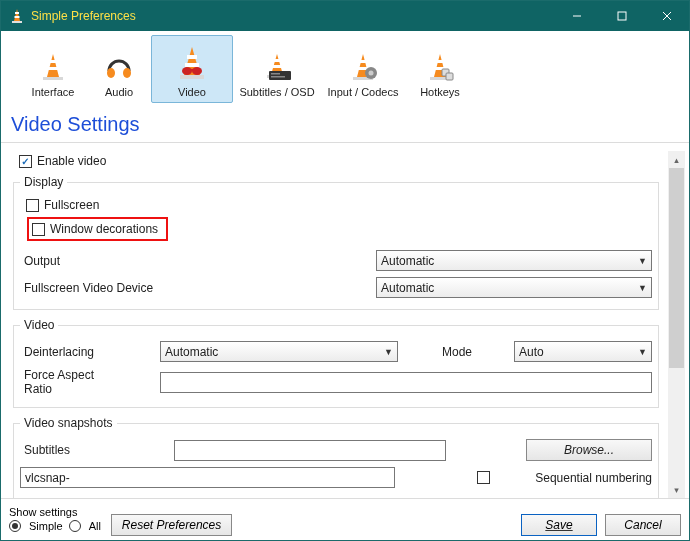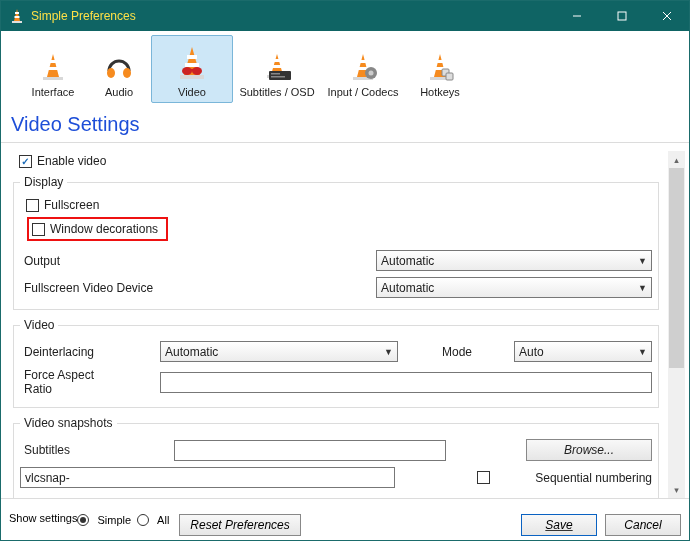--- a/index.html
+++ b/index.html
@@ -53,21 +53,21 @@
 .snapf .formrow .lbl { width: 118px; }
 
 .combo, .txt { height: 21px; border: 1px solid #777; background: linear-gradient(#fff,#ececec); font-size: 12px; display: flex; align-items: center; padding: 0 4px; position: relative; }
 .txt { background: #fff; }
 .combo .caret { position: absolute; right: 4px; top: 50%; transform: translateY(-50%); font-size: 9px; color: #333; }
 .btn { height: 22px; border: 1px solid #888; background: linear-gradient(#f8f8f8,#e6e6e6); font-size: 12px; display: inline-flex; align-items:center; justify-content:center; padding: 0 10px; font-style: italic; }
 
 
 .bottombar { position: absolute; bottom: 0; left: 0; right: 0; height: 42px; border-top: 1px solid #dcdcdc; background: #fff; }
 .bottom-inner { display: flex; align-items: center; height: 100%; padding: 0 8px; }
-.showset { display: flex; flex-direction: row; font-size: 11px; margin-top: -2px; }
+.showset { display: flex; flex-direction: column; font-size: 11px; margin-top: -2px; }
 .showset .radios { display: flex; gap: 6px; align-items: center; margin-top: 2px;}
 .radio { width: 12px; height: 12px; border: 1px solid #333; border-radius: 50%; display:inline-flex; align-items:center; justify-content:center; margin-right:2px;}
 .radio.sel::after { content:""; width:6px; height:6px; background:#333; border-radius:50%;}
 .bottom-inner .spacer { flex: 1; }
 .savebtn { border: 1px solid #0a62c2; margin-left: 19px; }
 </style>
 </head>
 <body>
 
 <div class="titlebar">

